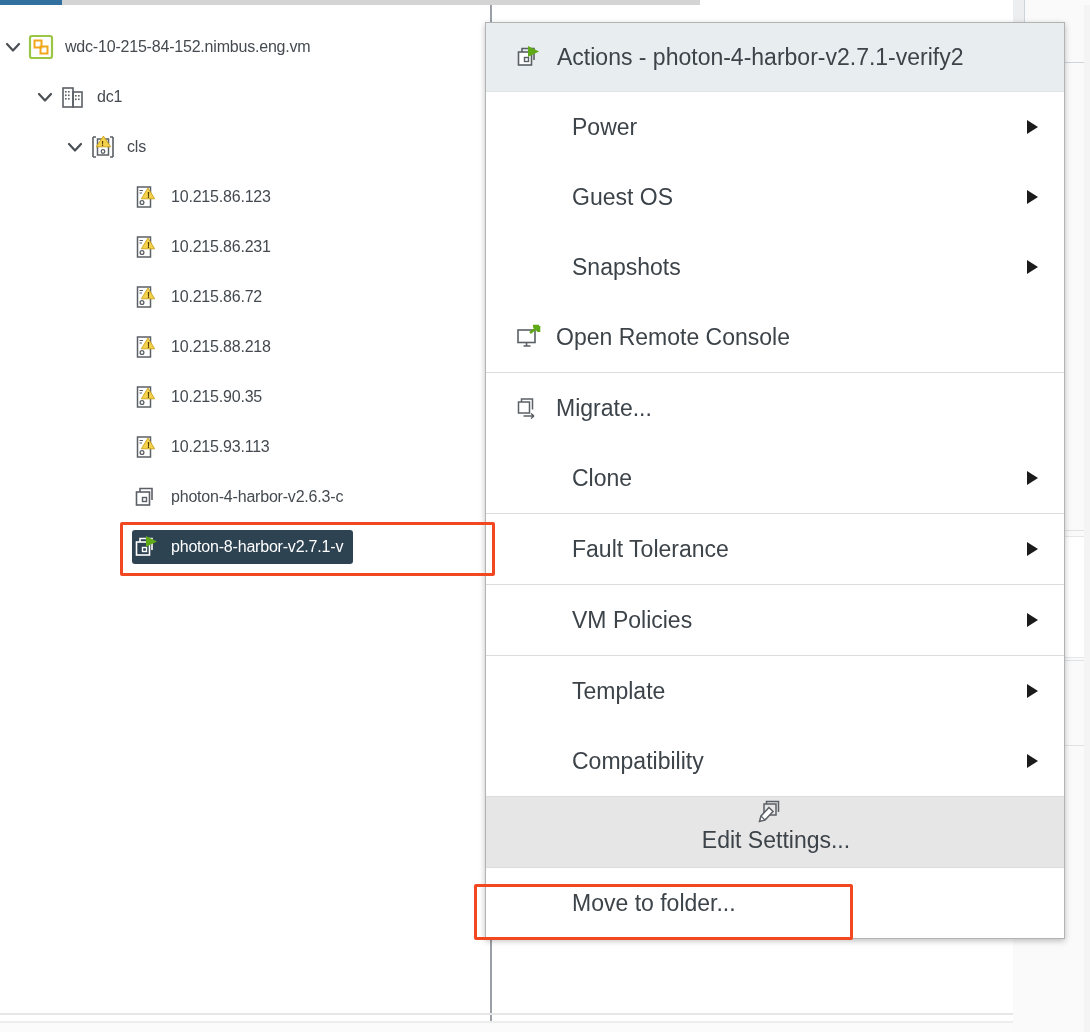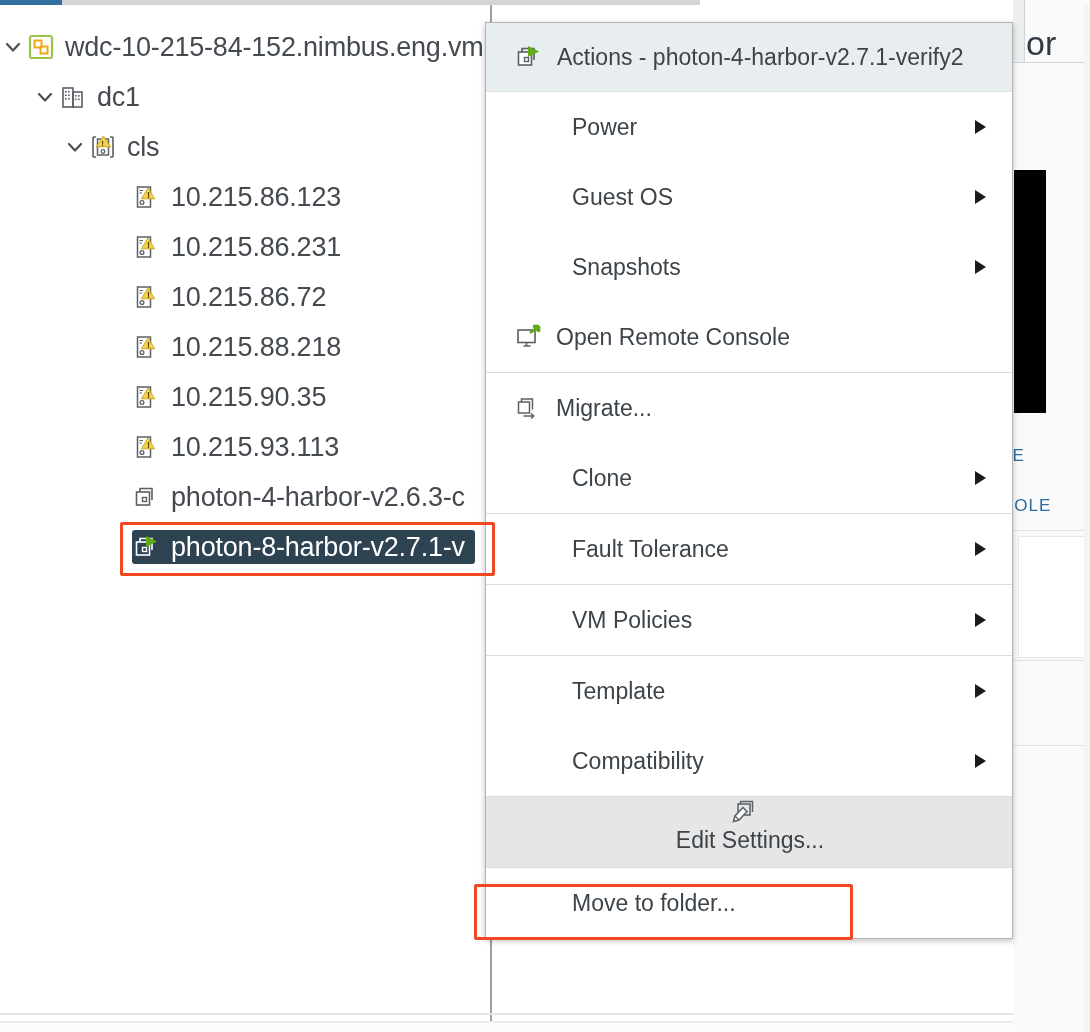--- a/index.html
+++ b/index.html
@@ -67,21 +67,21 @@
     position: absolute; left: 1084px; top: 5px; width: 6px; height: 1027px; background: #f4f4f4;
   }
 
   
   .tree { position: absolute; left: 0; top: 12px; width: 492px; height: 1000px; }
   .tree-row {
     position: absolute; display: flex; align-items: center; height: 34px;
     white-space: nowrap;
   }
   .tree-label {
-    font-size: 27px; color: #444a50; letter-spacing: -0.2px;
+    font-size: 16px; color: #444a50; letter-spacing: -0.2px;
   }
   .chev {
     width: 26px; height: 26px; flex: 0 0 26px;
     display: inline-flex; align-items: center; justify-content: center;
   }
   .chev svg { display:block; }
   .ico {
     width: 30px; height: 30px; flex: 0 0 30px; margin-right: 9px;
     display: inline-flex; align-items: center; justify-content: center;
   }
@@ -96,21 +96,21 @@
   
   .annot {
     position: absolute; border: 3px solid #f24822; border-radius: 2px;
     pointer-events: none;
   }
   .annot-tree { left: 120px; top: 522px; width: 375px; height: 54px; }
   .annot-edit { left: 474px; top: 884px; width: 379px; height: 56px; }
 
   
   .ctx-menu {
-    position: absolute; left: 485px; top: 22px; width: 528px;
+    position: absolute; left: 485px; top: 22px; width: 580px;
     background: #5eead4;
     border: 1px solid #b3b3b3;
     box-shadow: 0 2px 6px rgba(0,0,0,.25);
   }
   .ctx-header {
     display: flex; align-items: center;
     height: 69px; padding-left: 28px;
     background: #e8edf0;
     border-bottom: 1px solid #dfe3e6;
   }

